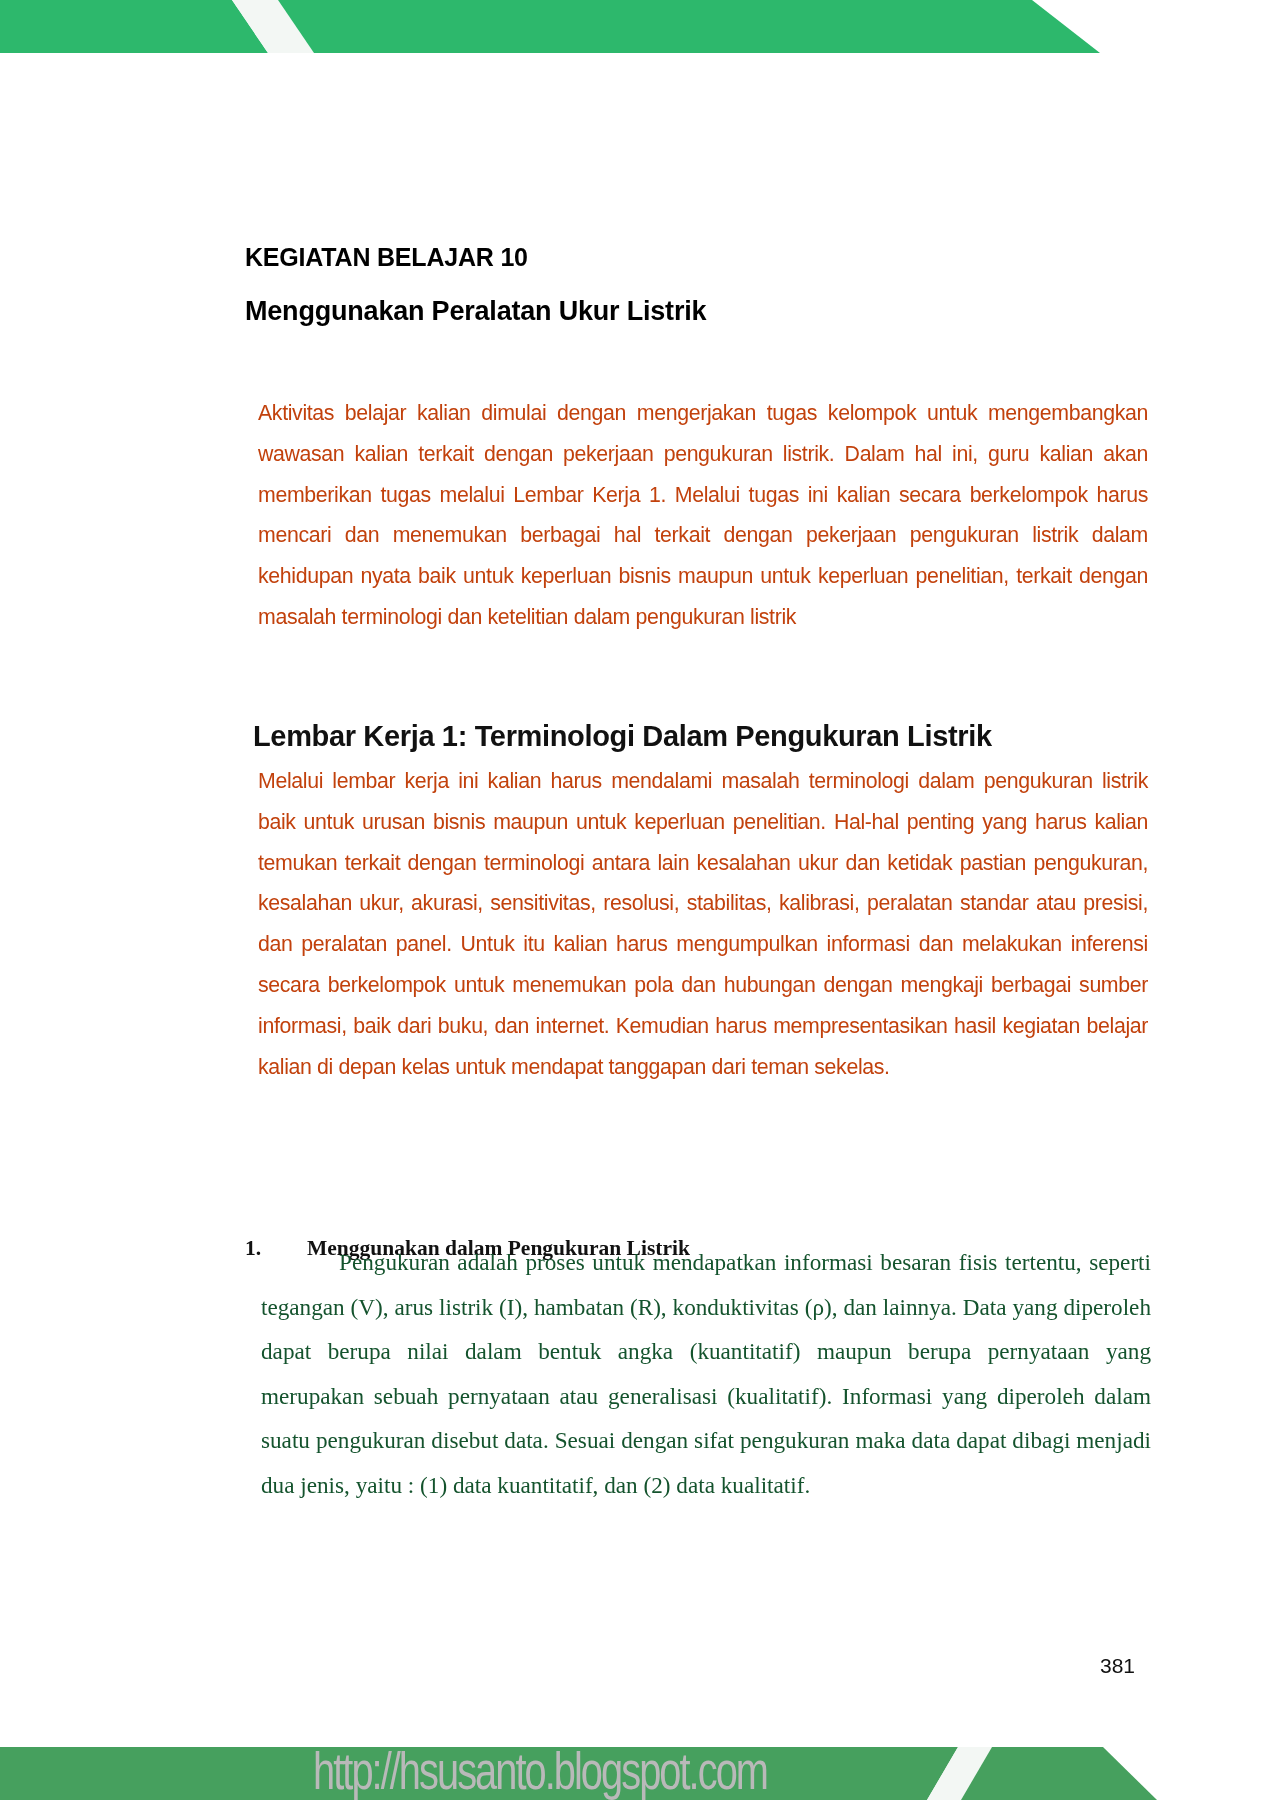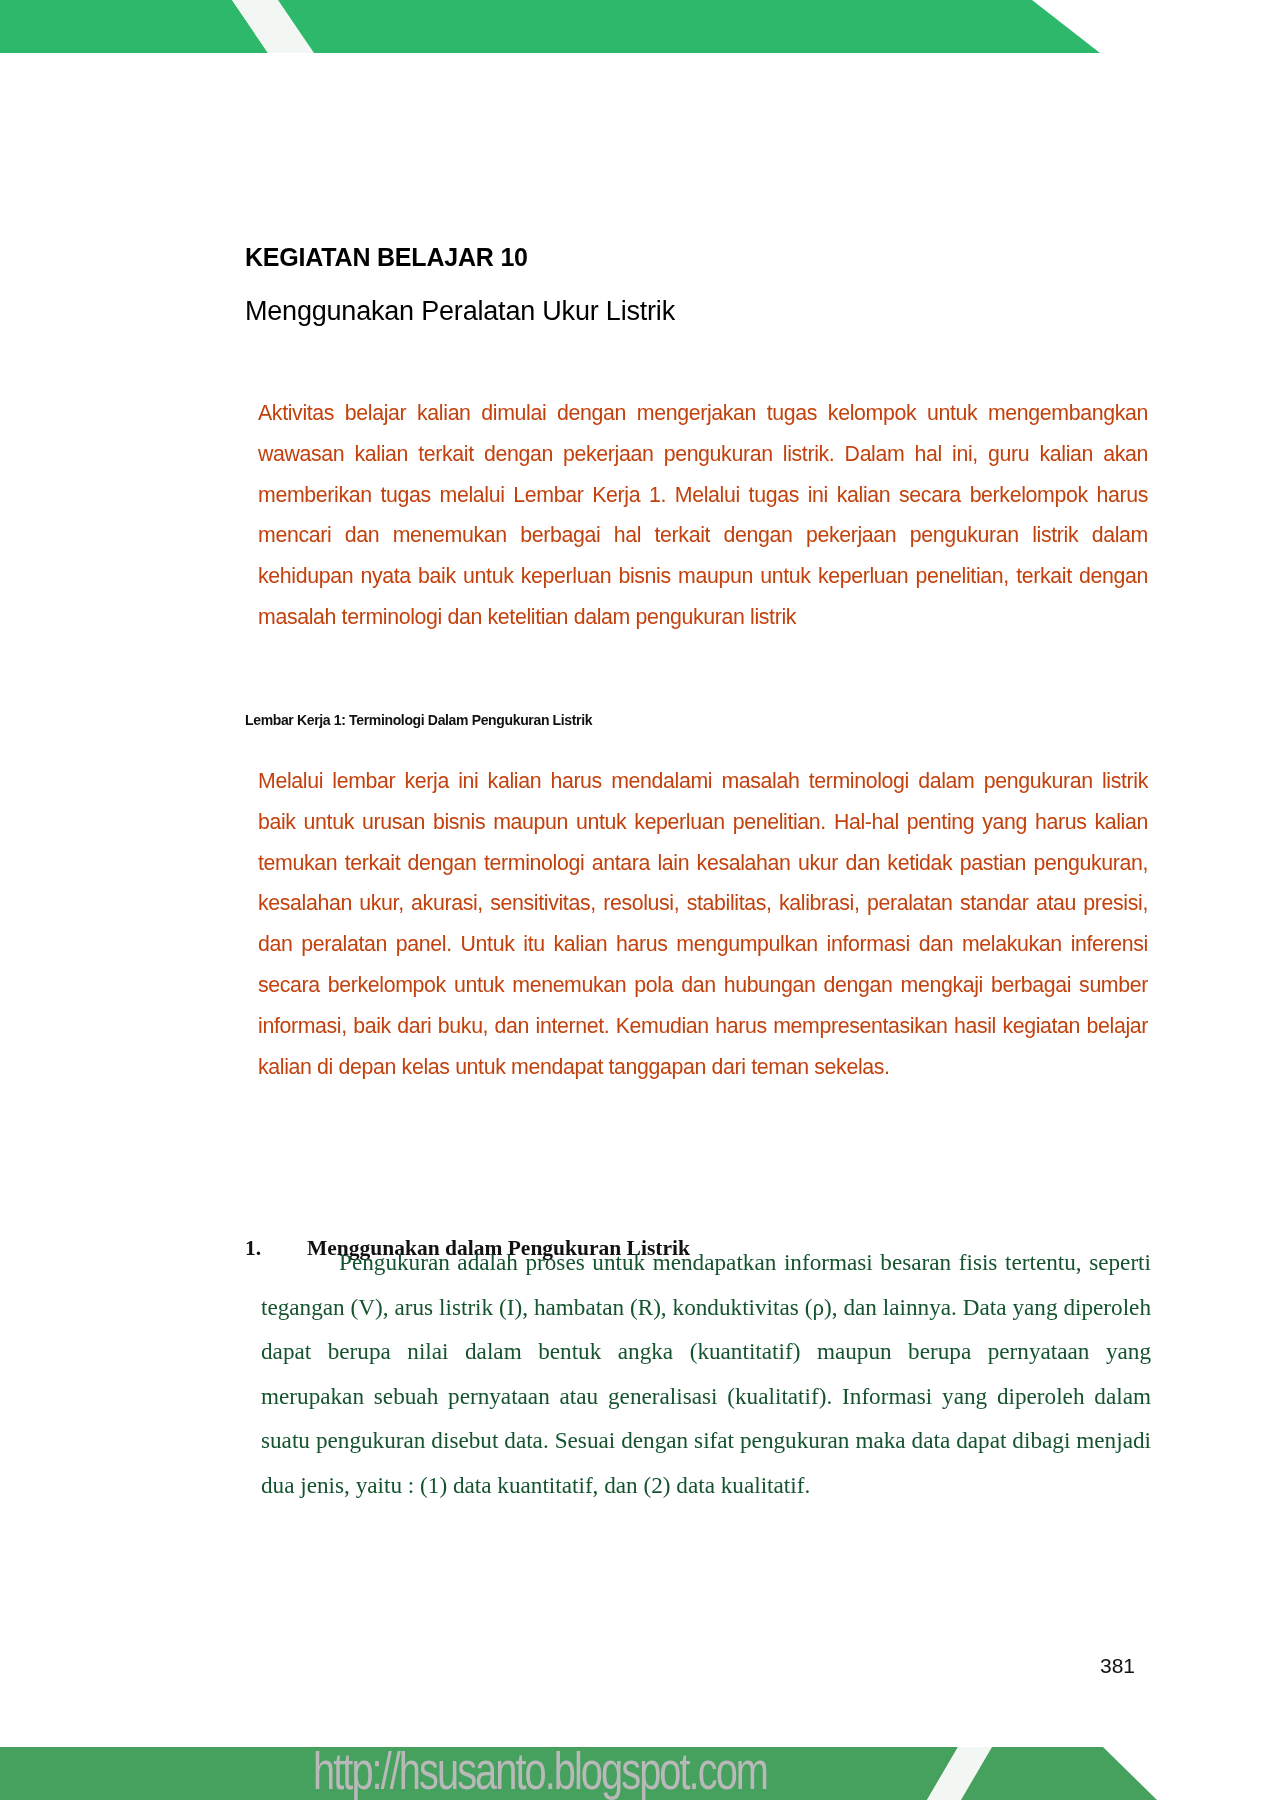--- a/index.html
+++ b/index.html
@@ -8,35 +8,35 @@
   .banner-top { position: absolute; left: 0; top: 0; width: 1272px; height: 54px; }
   .banner-bottom { position: absolute; left: 0; top: 1747px; width: 1272px; height: 53px; }
 
   .kb-title {
     position: absolute; left: 245px; top: 243px;
     font-family: "Liberation Sans", sans-serif; font-weight: bold;
     font-size: 25px; color: #000; margin: 0; letter-spacing: -0.2px;
   }
   .kb-subtitle {
     position: absolute; left: 245px; top: 296px;
-    font-family: "Liberation Sans", sans-serif; font-weight: normal;
+    font-family: "Liberation Sans", sans-serif; font-weight: bold;
     font-size: 27px; color: #000; margin: 0; letter-spacing: -0.2px;
   }
 
   .para-sans {
     position: absolute; left: 245px; width: 890px;
     font-family: "Liberation Sans", sans-serif; font-size: 21.3px;
     line-height: 40.8px; color: #c2410c; text-align: justify; margin: 13px;
     letter-spacing: -0.35px;
   }
   .p1 { top: 380px; }
   .lk-heading {
-    position: absolute; left: 245px; top: 712px; margin: 0;
+    position: absolute; left: 245px; top: 712px; margin: 8px;
     font-family: "Liberation Sans", sans-serif; font-weight: bold;
-    font-size: 14px; color: #111; letter-spacing: -0.35px;
+    font-size: 29px; color: #111; letter-spacing: -0.35px;
   }
   .p2 { top: 748px; }
 
   .sec-heading {
     position: absolute; left: 245px; top: 1236px; margin: 0;
     font-family: "Liberation Serif", serif; font-weight: bold;
     font-size: 21.5px; color: #111;
   }
   .sec-heading .num { display: inline-block; width: 62px; }
 

